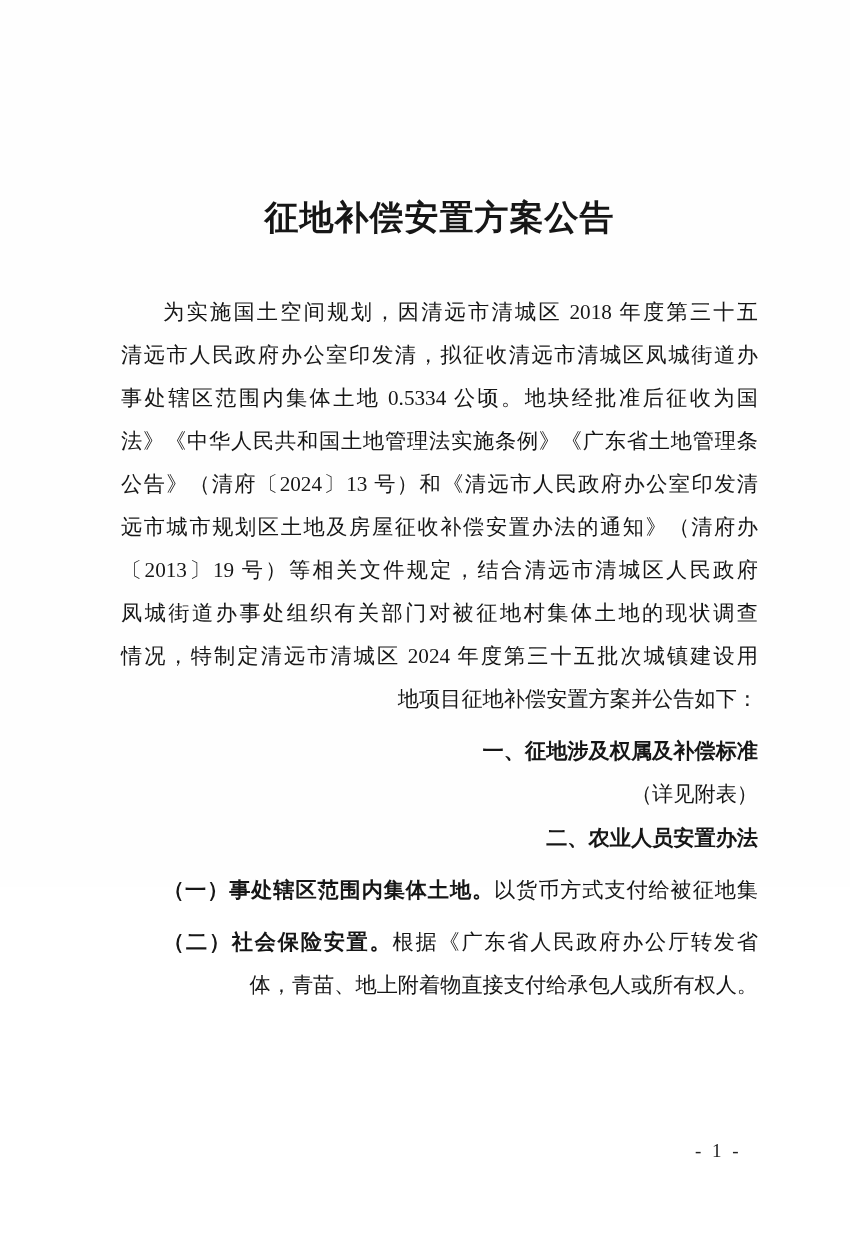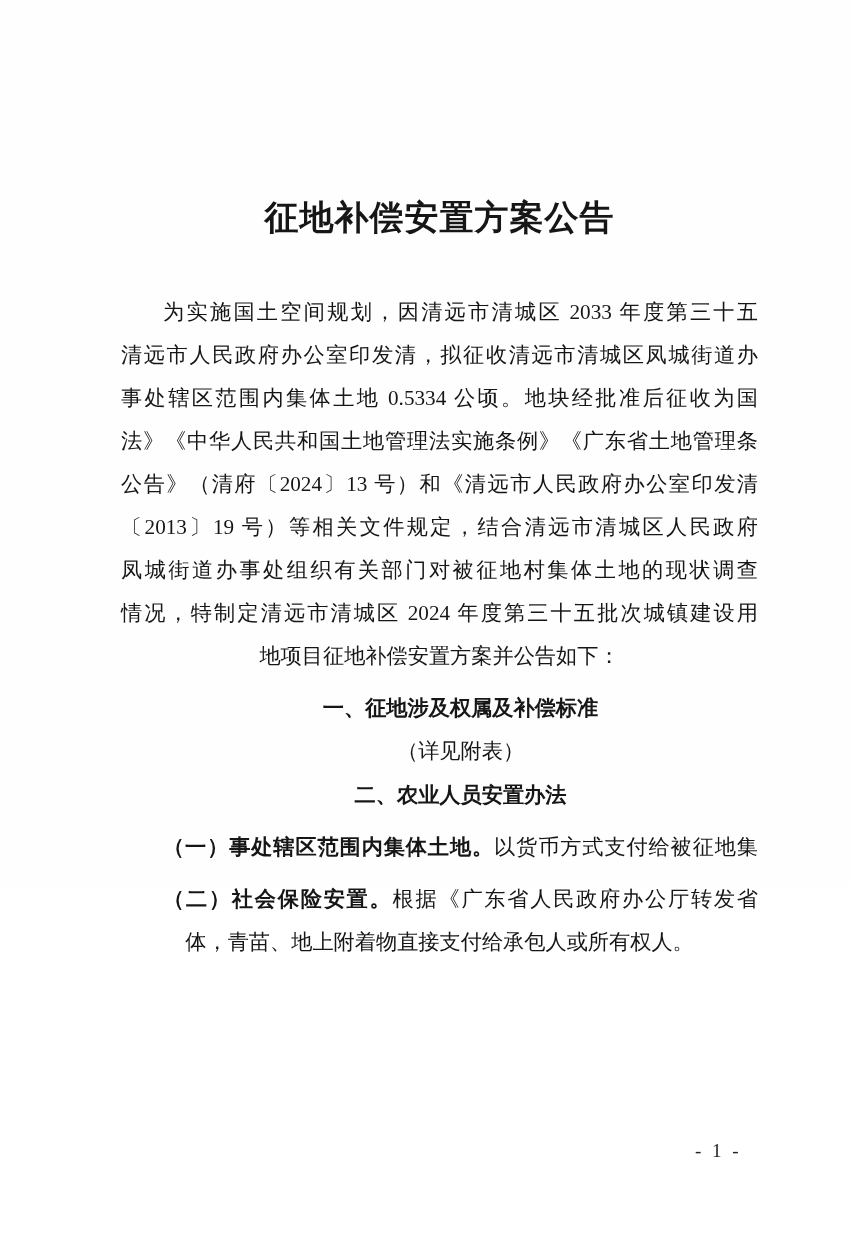--- a/index.html
+++ b/index.html
@@ -29,21 +29,21 @@
     font-size: 34px;
     line-height: 42px;
     font-weight: bold;
     text-align: center;
     letter-spacing: 1px;
     font-family: "Liberation Serif", "DejaVu Serif", serif;
   }
   .line {
     font-size: 21.2px;
     line-height: 43px;
-    text-align: center;
+    text-align: right;
     font-family: "Liberation Serif", "DejaVu Serif", serif;
   }
   .line.ind { text-indent: 42px; }
   .line.flush {
     text-align: justify;
     text-align-last: justify;
   }
   .line.sp { margin-top: 8px; }
   .seg { font-weight: normal; }
   .seg.b {
@@ -60,25 +60,26 @@
     font-family: "Liberation Serif", "DejaVu Serif", serif;
   }
 </style>
 </head>
 <body>
 
 <div class="page">
   <div class="content">
     <h1 class="title">征地补偿安置方案公告</h1>
     <div id="body-lines">
-        <div class="line ind flush"><span class="seg">为实施国土空间规划，因清远市清城区 2033 年度第三十五</span></div>
+        <div class="line ind flush"><span class="seg">为实施国土空间规划，因清远市清城区 2018 年度第三十五</span></div>
         <div class="line flush"><span class="seg">清远市人民政府办公室印发清，拟征收清远市清城区凤城街道办</span></div>
         <div class="line flush"><span class="seg">事处辖区范围内集体土地 0.5334 公顷。地块经批准后征收为国</span></div>
         <div class="line flush"><span class="seg">法》《中华人民共和国土地管理法实施条例》《广东省土地管理条</span></div>
         <div class="line flush"><span class="seg">公告》（清府〔2024〕13 号）和《清远市人民政府办公室印发清</span></div>
+        <div class="line flush"><span class="seg">远市城市规划区土地及房屋征收补偿安置办法的通知》（清府办</span></div>
         <div class="line flush"><span class="seg">〔2013〕19 号）等相关文件规定，结合清远市清城区人民政府</span></div>
         <div class="line flush"><span class="seg">凤城街道办事处组织有关部门对被征地村集体土地的现状调查</span></div>
         <div class="line flush"><span class="seg">情况，特制定清远市清城区 2024 年度第三十五批次城镇建设用</span></div>
         <div class="line"><span class="seg">地项目征地补偿安置方案并公告如下：</span></div>
         <div class="line ind sp"><span class="seg b">一、征地涉及权属及补偿标准</span></div>
         <div class="line ind"><span class="seg">（详见附表）</span></div>
         <div class="line ind"><span class="seg b">二、农业人员安置办法</span></div>
         <div class="line ind flush sp"><span class="seg b">（一）事处辖区范围内集体土地。</span><span class="seg">以货币方式支付给被征地集</span></div>
         <div class="line ind flush sp"><span class="seg b">（二）社会保险安置。</span><span class="seg">根据《广东省人民政府办公厅转发省</span></div>
         <div class="line"><span class="seg">体，青苗、地上附着物直接支付给承包人或所有权人。</span></div>

